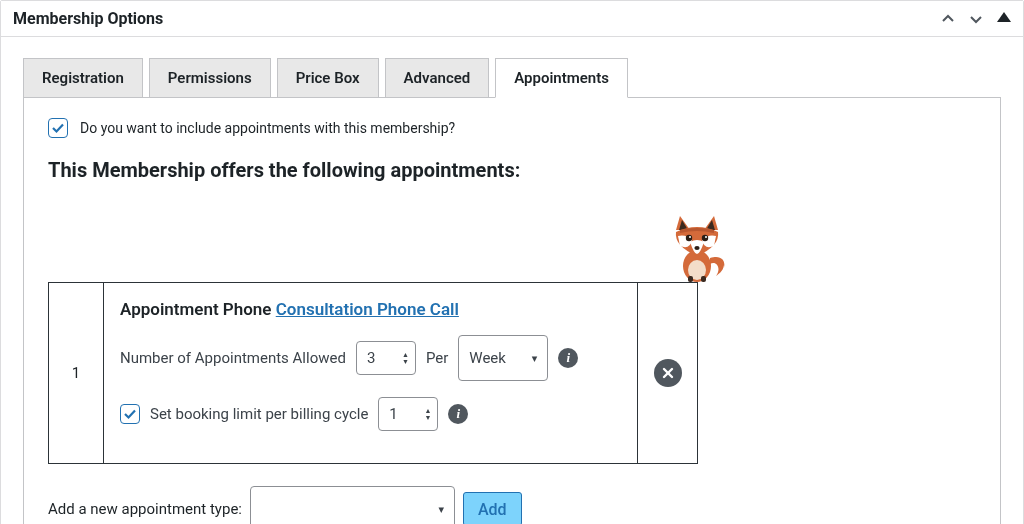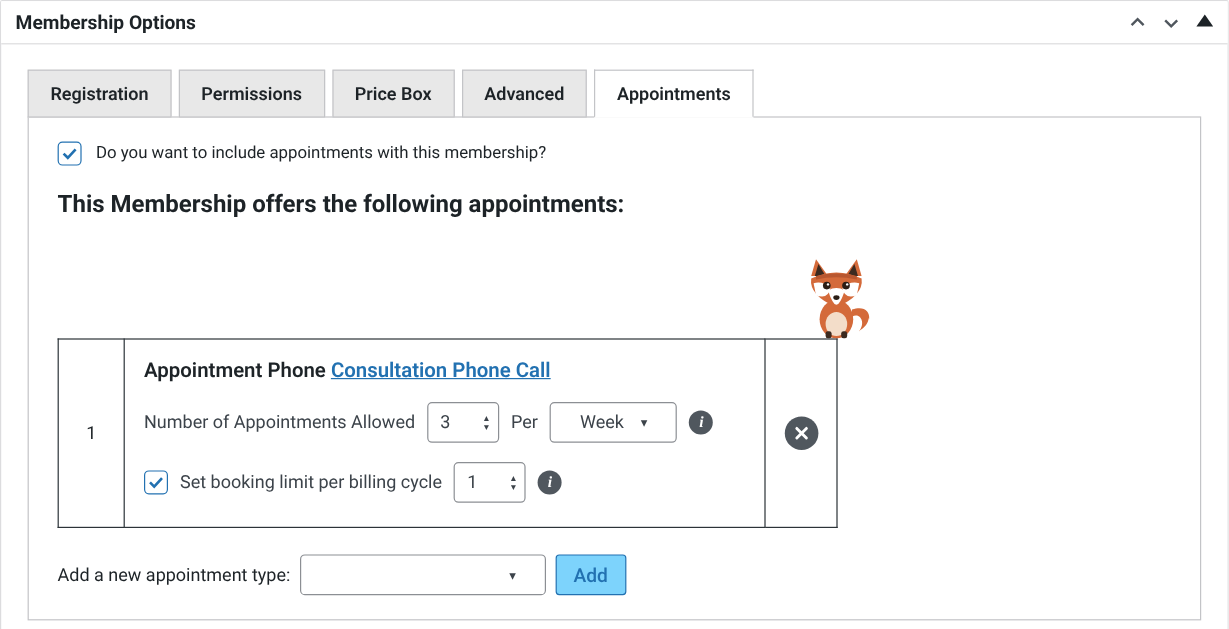--- a/index.html
+++ b/index.html
@@ -109,43 +109,43 @@
   }
   .appt-table td.col-idx { width: 55px; text-align: center; font-size: 15px; }
   .appt-table td.col-main { }
   .appt-table td.col-del { width: 60px; text-align: center; }
 
   .row-title { font-size: 17px; margin-bottom: 16px; }
   .row-title .lbl { font-weight: 600; }
   .row-title .link { color: #2271b1; text-decoration: underline; font-weight: 600; }
 
   .row-line { display: flex; align-items: center; gap: 10px; margin-bottom: 16px; font-size: 15px; color:#3c434a;}
-  .row-line:last-child { margin-bottom: 4px; }
+  .row-line:last-child { margin-bottom: 16px; }
 
   .num-input {
     width: 60px;
     height: 34px;
     border: 1px solid #8c8f94;
     border-radius: 4px;
     display: inline-flex; align-items: center; justify-content: space-between;
     padding: 0 6px 0 10px;
     background: #fff;
   }
   .num-input .val { font-size: 15px; }
   .stepper {
     display: flex; flex-direction: column; gap: 1px; color: #3c434a;
   }
   .stepper .st { font-size: 7px; line-height: 6px; }
 
   .sel {
-    height: 34px;
+    height: 46px;
     border: 1px solid #8c8f94;
     border-radius: 4px;
     display: inline-flex; align-items: center; gap: 14px;
-    padding: 0 24px;
+    padding: 0 10px;
     background: #fff;
     font-size: 15px;
     min-width: 90px;
     justify-content: space-between;
   }
   .sel.wide { width: 205px; }
   .sel .caret { font-size: 11px; color: #3c434a; }
 
   .info-icon {
     width: 20px; height: 20px;

